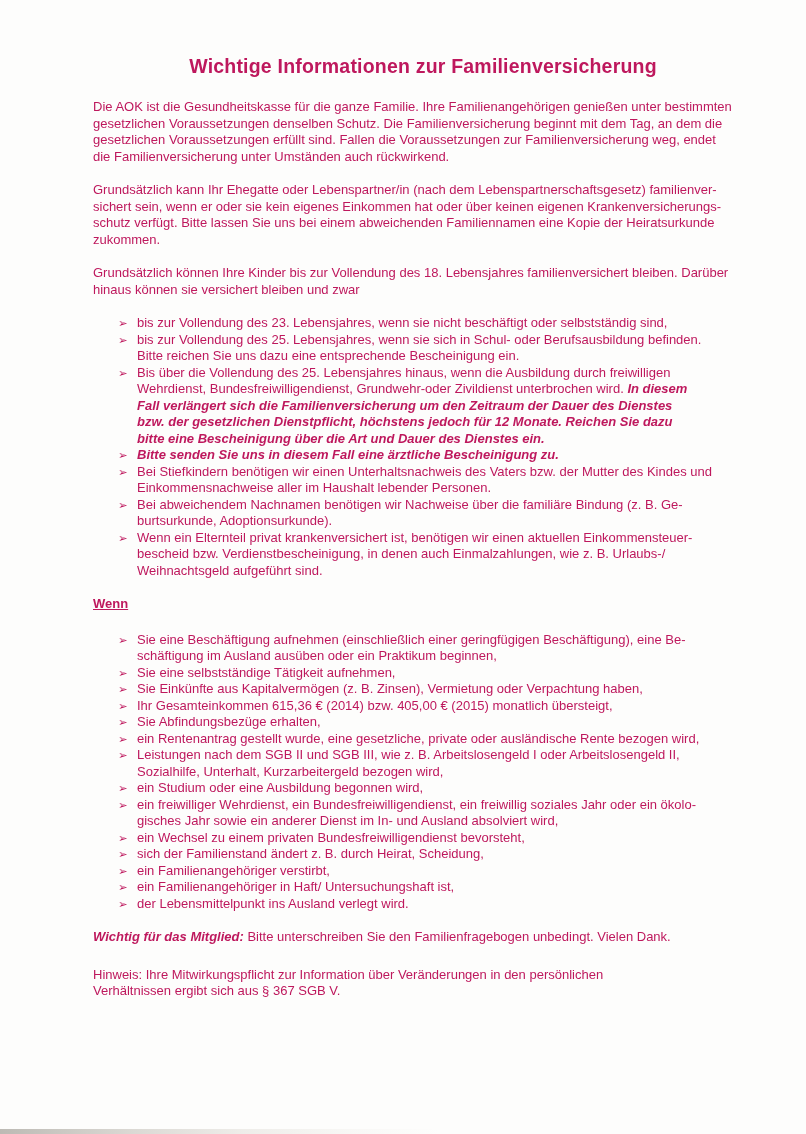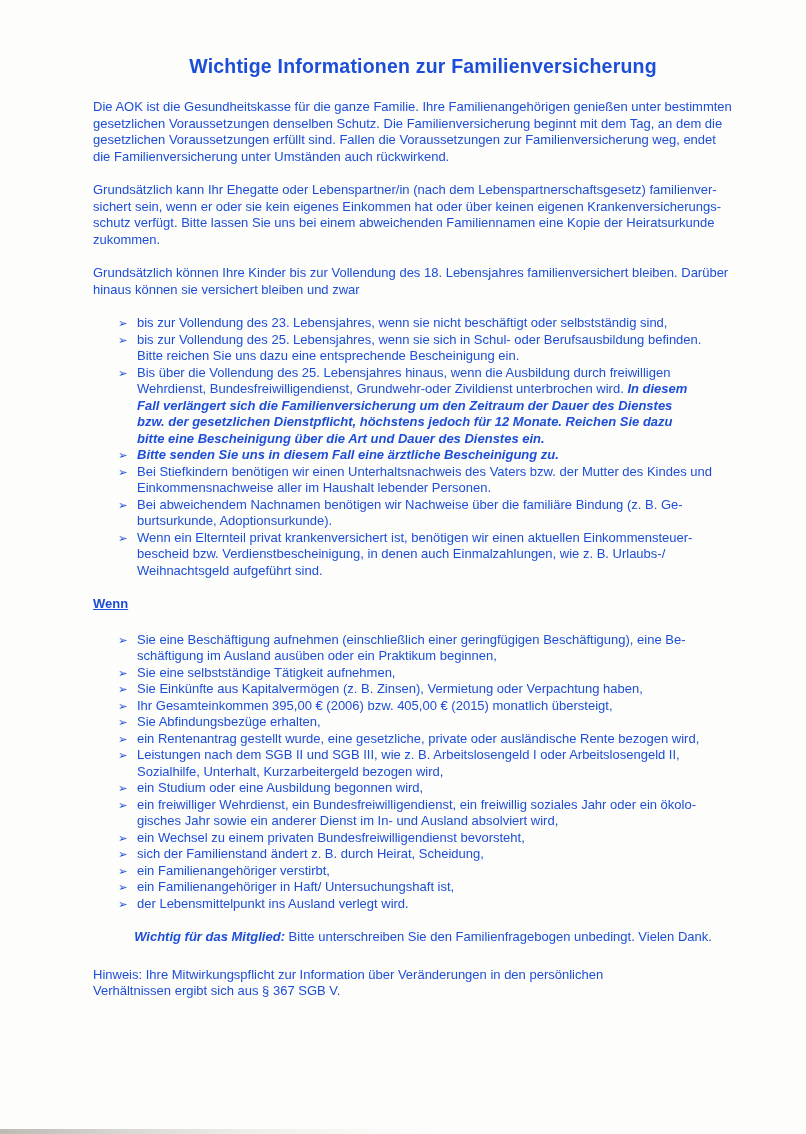--- a/index.html
+++ b/index.html
@@ -1,21 +1,21 @@
 <!DOCTYPE html>
 <html><head>
 <meta charset="utf-8">
 <style>
   html,body{margin:0;padding:0;background:#e8e8e8;}
   .page{
     position:relative;
     width:806px;height:1134px;
     background:#fdfdfc;
     font-family:"Liberation Sans","DejaVu Sans",sans-serif;
-    color:#1d4ed8;
+    color:#be185d;
     font-size:13px;
     line-height:16.5px;
     overflow:hidden;
     box-sizing:border-box;
   }
   .content{
     position:absolute;
     top:55px;left:93px;
     width:660px;
   }
@@ -53,21 +53,20 @@
   }
   .b{font-weight:bold;font-style:italic;}
   .wenn-label{
     font-weight:bold;
     margin:0 0 19px 0;
     text-decoration:underline;
   }
   .wichtig-line{
     margin:4px 0 21px 0;
     white-space:pre-line;
-    text-align:center;
   }
   .hinweis{
     margin:0;
     white-space:pre-line;
   }
   .scan-smudge{
     position:absolute;
     left:0;bottom:0;
     width:440px;height:5px;
     background:linear-gradient(to right,
@@ -151,21 +150,21 @@
       <li>
         <span class="marker">➢</span>
         <span class="li-text"><span>Sie eine selbstständige Tätigkeit aufnehmen,</span></span>
       </li>
       <li>
         <span class="marker">➢</span>
         <span class="li-text"><span>Sie Einkünfte aus Kapitalvermögen (z. B. Zinsen), Vermietung oder Verpachtung haben,</span></span>
       </li>
       <li>
         <span class="marker">➢</span>
-        <span class="li-text"><span>Ihr Gesamteinkommen 395,00 € (2006) bzw. 405,00 € (2015) monatlich übersteigt,</span></span>
+        <span class="li-text"><span>Ihr Gesamteinkommen 615,36 € (2014) bzw. 405,00 € (2015) monatlich übersteigt,</span></span>
       </li>
       <li>
         <span class="marker">➢</span>
         <span class="li-text"><span>Sie Abfindungsbezüge erhalten,</span></span>
       </li>
       <li>
         <span class="marker">➢</span>
         <span class="li-text"><span>ein Rentenantrag gestellt wurde, eine gesetzliche, private oder ausländische Rente bezogen wird,</span></span>
       </li>
       <li>

